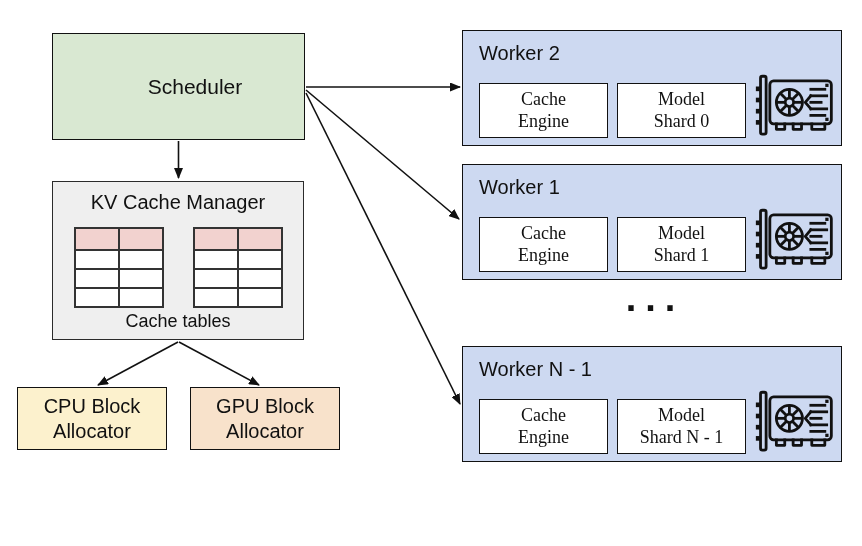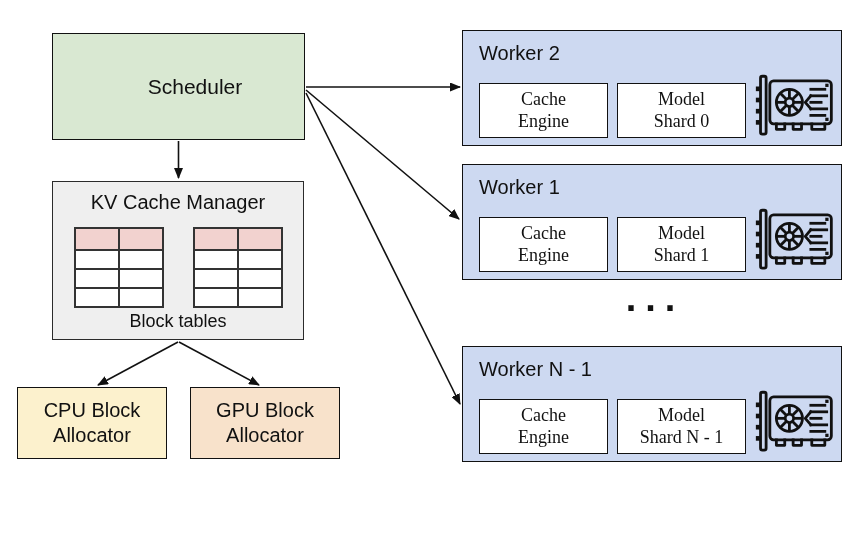--- a/index.html
+++ b/index.html
@@ -44,21 +44,21 @@
     grid-template-rows: 22px 1fr 1fr 1fr;
   }
   .btable-left { left: 21px; }
   .btable-right { left: 140px; }
   .bcell { border: 0.8px solid #333; background: #ffffff; }
   .kv-caption {
     position: absolute; left: 0; bottom: 7px; width: 100%;
     text-align: center; font-size: 18px;
   }
   .alloc {
-    top: 387px; width: 150px; height: 72px;
+    top: 387px; width: 150px; height: 63px;
     display: flex; align-items: center; justify-content: center;
     text-align: center; font-size: 20px; line-height: 1.25;
     white-space: pre-line;
   }
   .alloc-cpu { left: 17px; }
   .alloc-gpu { left: 190px; }
   .worker {
     left: 462px; width: 380px; height: 116px;
     border: 1.8px solid #111;
   }
@@ -131,21 +131,21 @@
       <div class="bcell" style="background-color: rgb(242, 210, 207);"></div>
       <div class="bcell" style="background-color: rgb(242, 210, 207);"></div>
       <div class="bcell"></div>
       <div class="bcell"></div>
       <div class="bcell"></div>
       <div class="bcell"></div>
       <div class="bcell"></div>
       <div class="bcell"></div>
     </div>
 
-    <div class="kv-caption">Block tables</div>
+    <div class="kv-caption">Cache tables</div>
   </div>
 
   <div class="box alloc alloc-cpu" style="background-color: rgb(252, 241, 205);">
     <span>CPU Block
 Allocator</span>
   </div>
   <div class="box alloc alloc-gpu" style="background-color: rgb(248, 226, 203);">
     <span>GPU Block
 Allocator</span>
   </div>

